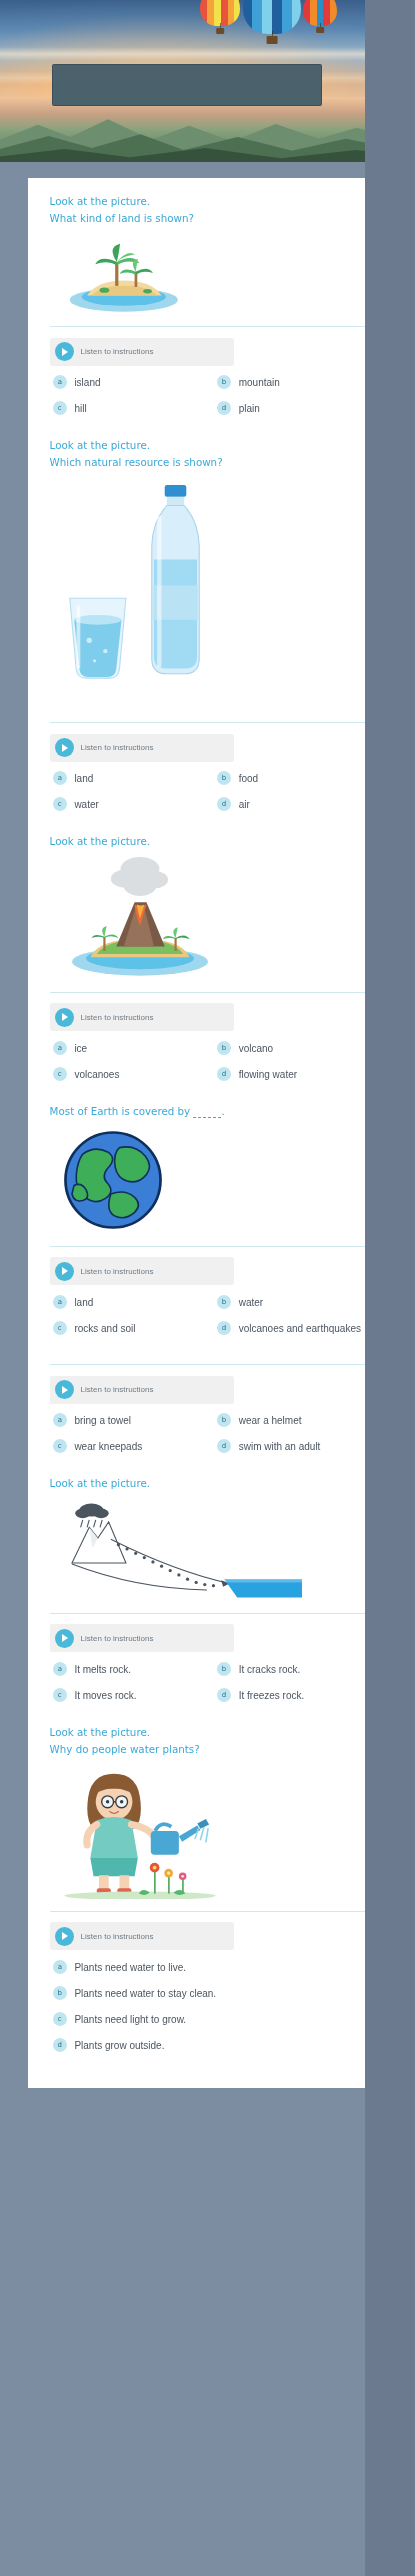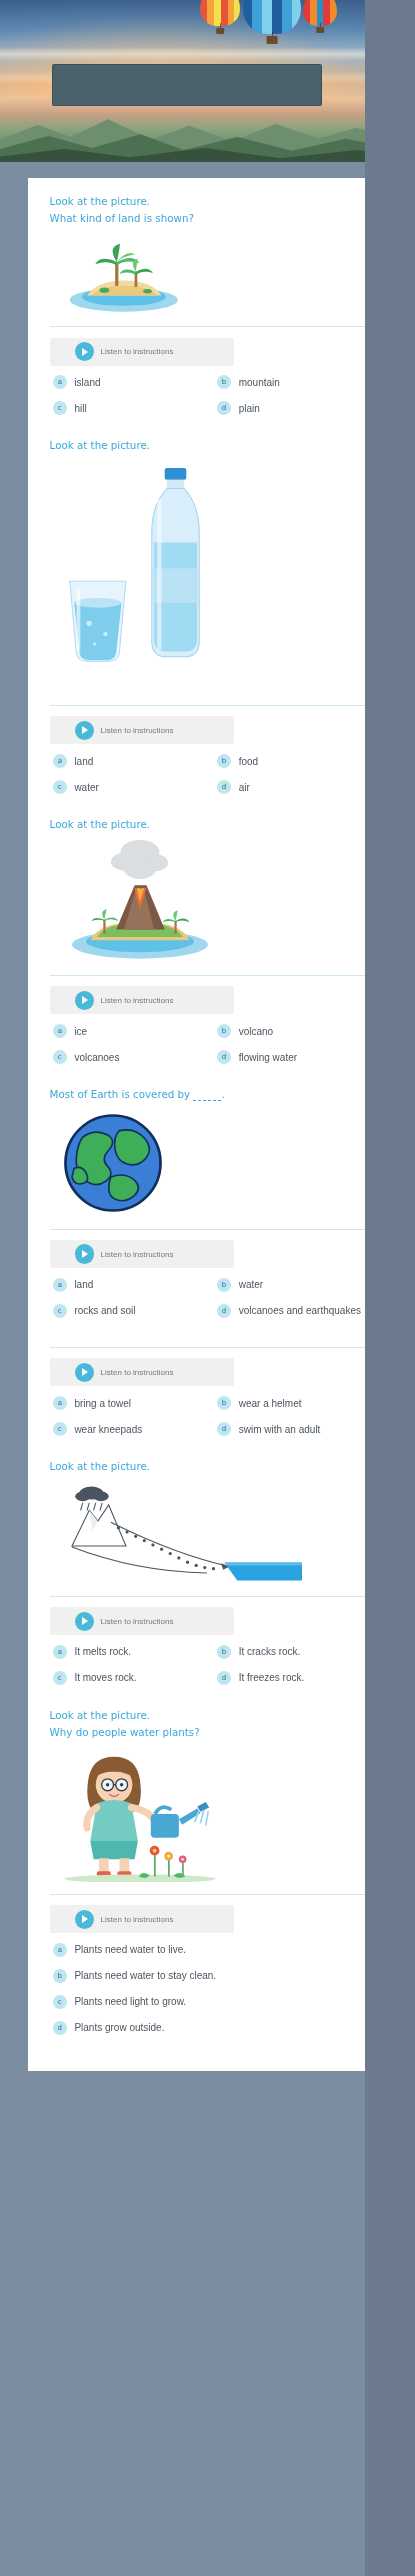--- a/index.html
+++ b/index.html
@@ -101,21 +101,21 @@
 
   
   .listen {
     display: flex;
     align-items: center;
     gap: 6.5px;
     background: #f0f0f0;
     border-radius: 2.2px;
     width: 184px;
     height: 28px;
-    padding: 0 25px;
+    padding: 0 5px;
     margin: 5.4px 0 5.4px 0;
   }
   .play-btn {
     width: 19.5px; height: 19.5px; border-radius: 50%;
     background: #4ab8d8;
     display: flex; align-items: center; justify-content: center;
     flex: none;
     cursor: pointer;
   }
   .play-btn .tri {
@@ -252,20 +252,21 @@
           <span class="bubble">d</span>
           <span class="txt">plain</span>
         </div>
       </div>
     </div>
 
     <div class="spacer"></div>
 
     <div class="q-block">
       <p class="q-prompt">Look at the picture.</p>
+      <p class="q-prompt">Which natural resource is shown?</p>
 
       <div class="art">
         <svg width="178" height="233" viewBox="0 0 330 430">
 
           <g>
             <rect x="196" y="12" width="40" height="22" rx="4" fill="#2f8fd0"></rect>
             <rect x="200" y="34" width="32" height="16" fill="#cfe9f7"></rect>
             <path d="M200,50 q-26,28 -28,74 l0,210 q0,28 28,28 l32,0 q28,0 28,-28 l0,-210 q-2,-46 -28,-74 z" fill="#d8eefb" stroke="#a8d4ec" stroke-width="2"></path>
             <path d="M176,150 l80,0 l0,180 q0,22 -22,22 l-36,0 q-22,0 -22,-22 z" fill="#8fd3f0" opacity="0.75"></path>
             <rect x="174" y="198" width="84" height="64" fill="#bfe3f5" opacity="0.8"></rect>

